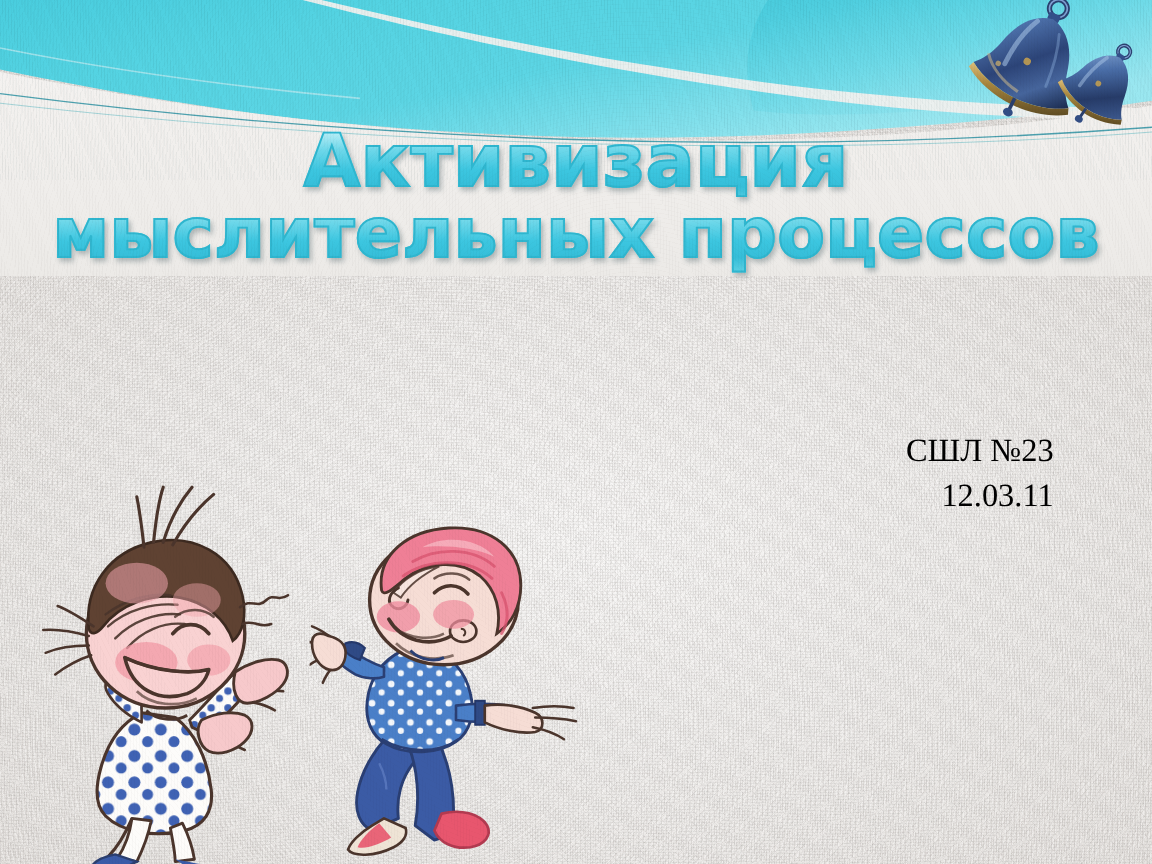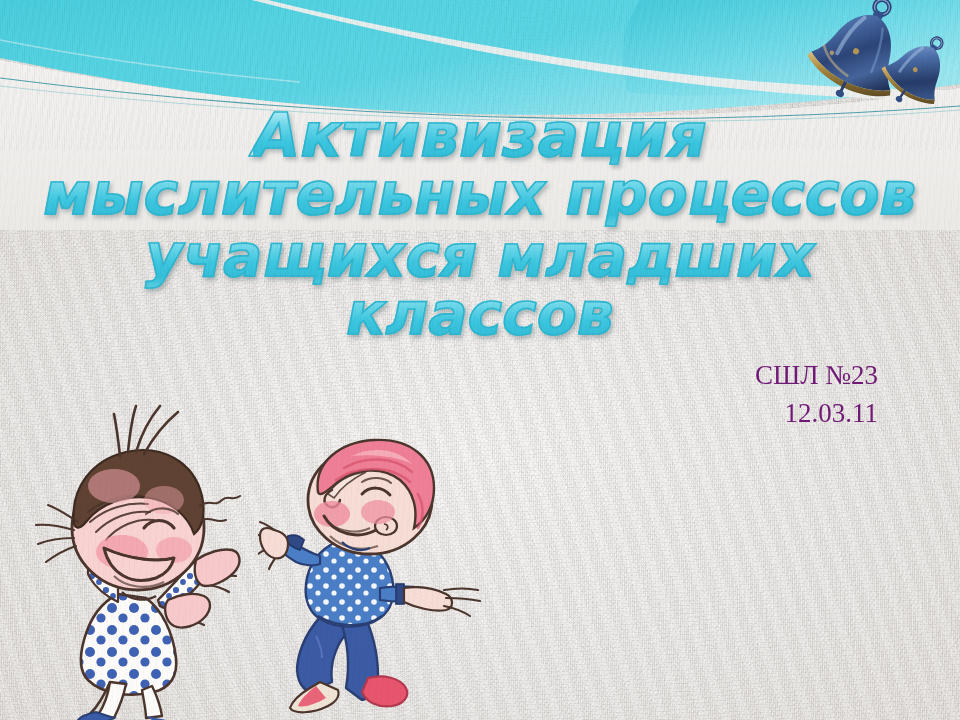--- a/index.html
+++ b/index.html
@@ -90,21 +90,20 @@
   .bells svg { display: block; width: 168px; height: 112px; }
 
   
   .title-block {
     position: absolute;
     left: 28px;
     top: 104px;
     width: 904px;
     text-align: center;
     line-height: 1.0;
-    font-style: italic;
   }
   .title-line {
     display: block;
     font-family: "DejaVu Sans", sans-serif;
     font-weight: bold;
     letter-spacing: .2px;
     color: #4ecbe0;
     position: relative;
   }
   .title-line .glyphs {
@@ -128,21 +127,21 @@
 
   
   .subtitle-block {
     position: absolute;
     right: 82px;
     top: 356px;
     width: 520px;
     text-align: right;
     font-family: "Liberation Serif", serif;
     font-size: 27px;
-    color: #701a75;
+    color: #000000;
     line-height: 1.42;
   }
   .subtitle-line { display: block; white-space: nowrap; }
 
   
   .kid-girl {
     position: absolute;
     left: 18px;
     top: 404px;
     width: 252px;
@@ -304,21 +303,20 @@
         <circle cx="119" cy="76" r="2.4" fill="#c9a24e" opacity=".85"></circle>
         <path d="M122,99 L122,108" stroke="#2a3f6d" stroke-width="2.4"></path>
         <ellipse cx="122" cy="109.5" rx="3.4" ry="2.8" fill="#324d84"></ellipse>
       </g>
     </svg>
   </div>
 
   <div class="title-block">
     <span class="title-line title-line-1"><span class="glyphs">Активизация</span></span>
     <span class="title-line title-line-2"><span class="glyphs">мыслительных процессов</span></span>
-    <span class="title-line title-line-3"><span class="glyphs">учащихся младших классов</span></span>
   </div>
 
   <div class="subtitle-block">
     <span class="subtitle-line">СШЛ №23</span>
     <span class="subtitle-line">12.03.11</span>
   </div>
 
   <div class="kid-girl">
     <svg viewBox="0 0 252 316" xmlns="http://www.w3.org/2000/svg">
       <defs>

